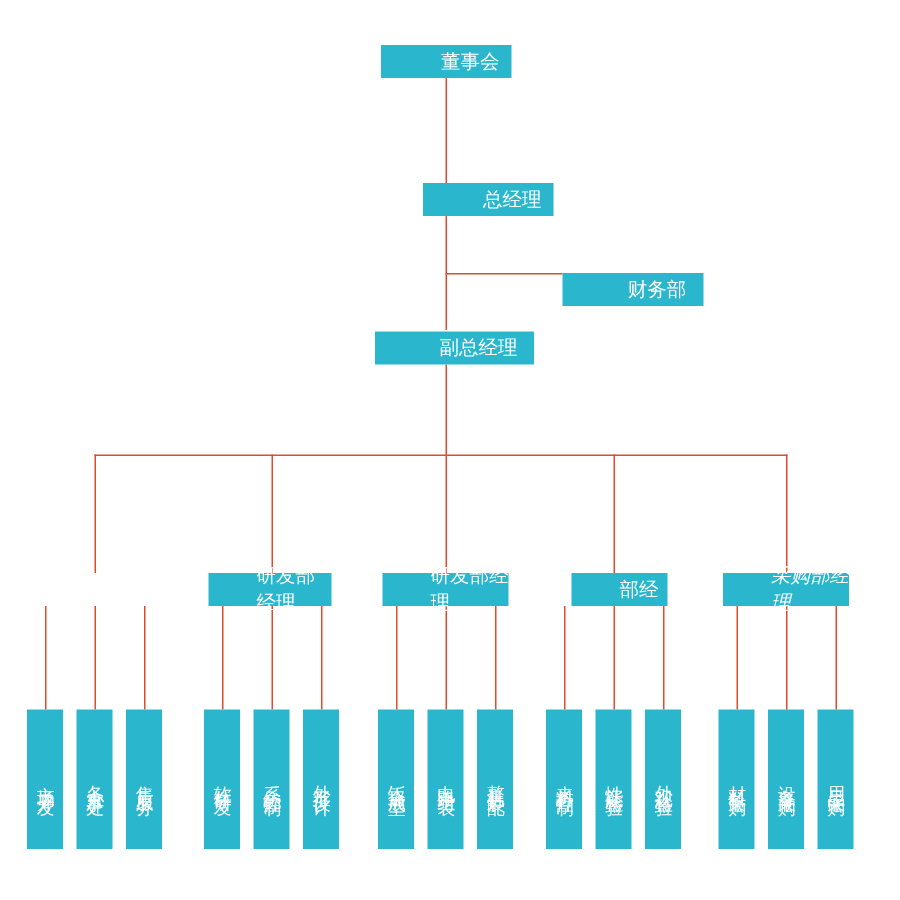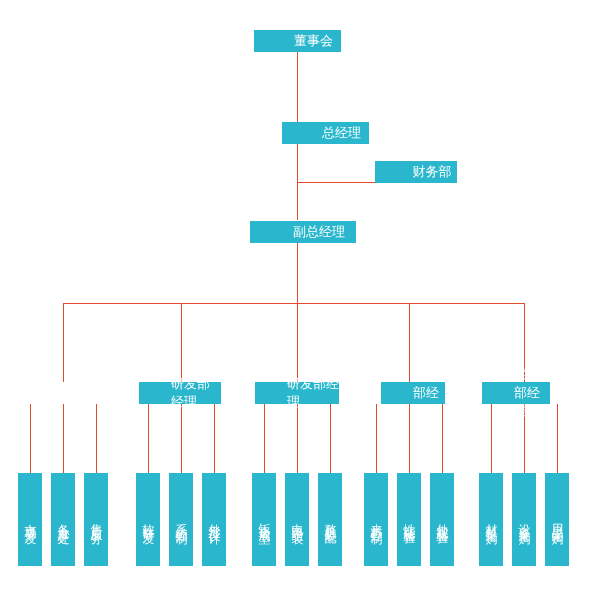--- a/index.html
+++ b/index.html
@@ -63,27 +63,27 @@
   <div class="line" style="left:330px;top:404px;width:1px;height:69px;"></div>
   <div class="line" style="left:376px;top:404px;width:1px;height:69px;"></div>
   <div class="line" style="left:409px;top:404px;width:1px;height:69px;"></div>
   <div class="line" style="left:442px;top:404px;width:1px;height:69px;"></div>
   <div class="line" style="left:491px;top:404px;width:1px;height:69px;"></div>
   <div class="line" style="left:524px;top:404px;width:1px;height:69px;"></div>
   <div class="line" style="left:557px;top:404px;width:1px;height:69px;"></div>
 
   <div class="node h-node" style="left:254px;top:30px;width:87px;">董事会</div>
   <div class="node h-node" style="left:254px;top:122px;width:87px;margin-left:28px;">总经理</div>
-  <div class="node h-node" style="left:375px;top:161px;width:82px;">财务部</div>
+  <div class="node h-node" style="left:375px;top:182px;width:94px;">财务部</div>
   <div class="node h-node" style="left:250px;top:221px;width:106px;">副总经理</div>
 
   <div class="node h-node" style="left:139px;top:382px;width:82px;">研发部经理</div>
   <div class="node h-node" style="left:255px;top:382px;width:84px;">研发部经理</div>
   <div class="node h-node" style="left:381px;top:382px;width:64px;">品质部经理</div>
-  <div class="node h-node" style="left:482px;top:382px;width:68px;">采购部经理</div>
+  <div class="node h-node" style="left:482px;top:382px;width:84px;font-style:italic;">采购部经理</div>
 
   <div class="node v-node" style="left:18px;top:473px;">市场开发</div>
   <div class="node v-node" style="left:51px;top:473px;">各办事处</div>
   <div class="node v-node" style="left:84px;top:473px;">售后服务</div>
 
   <div class="node v-node" style="left:136px;top:473px;">软件研发</div>
   <div class="node v-node" style="left:169px;top:473px;">系统控制</div>
   <div class="node v-node" style="left:202px;top:473px;">外形设计</div>
 
   <div class="node v-node" style="left:252px;top:473px;">钣金成型</div>

